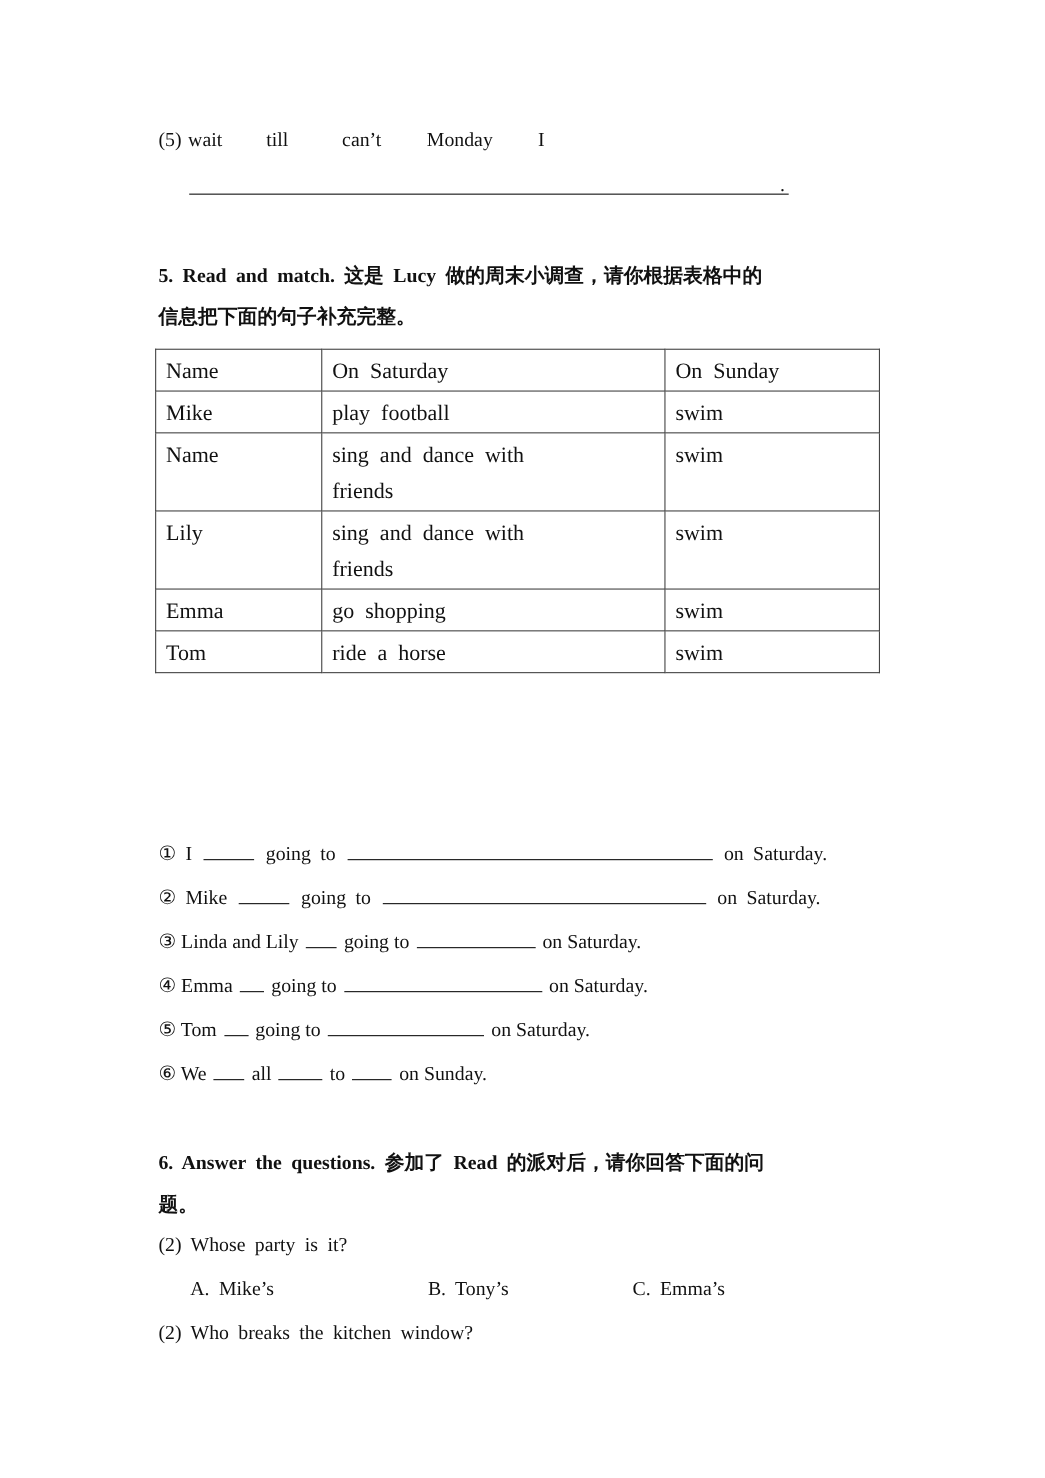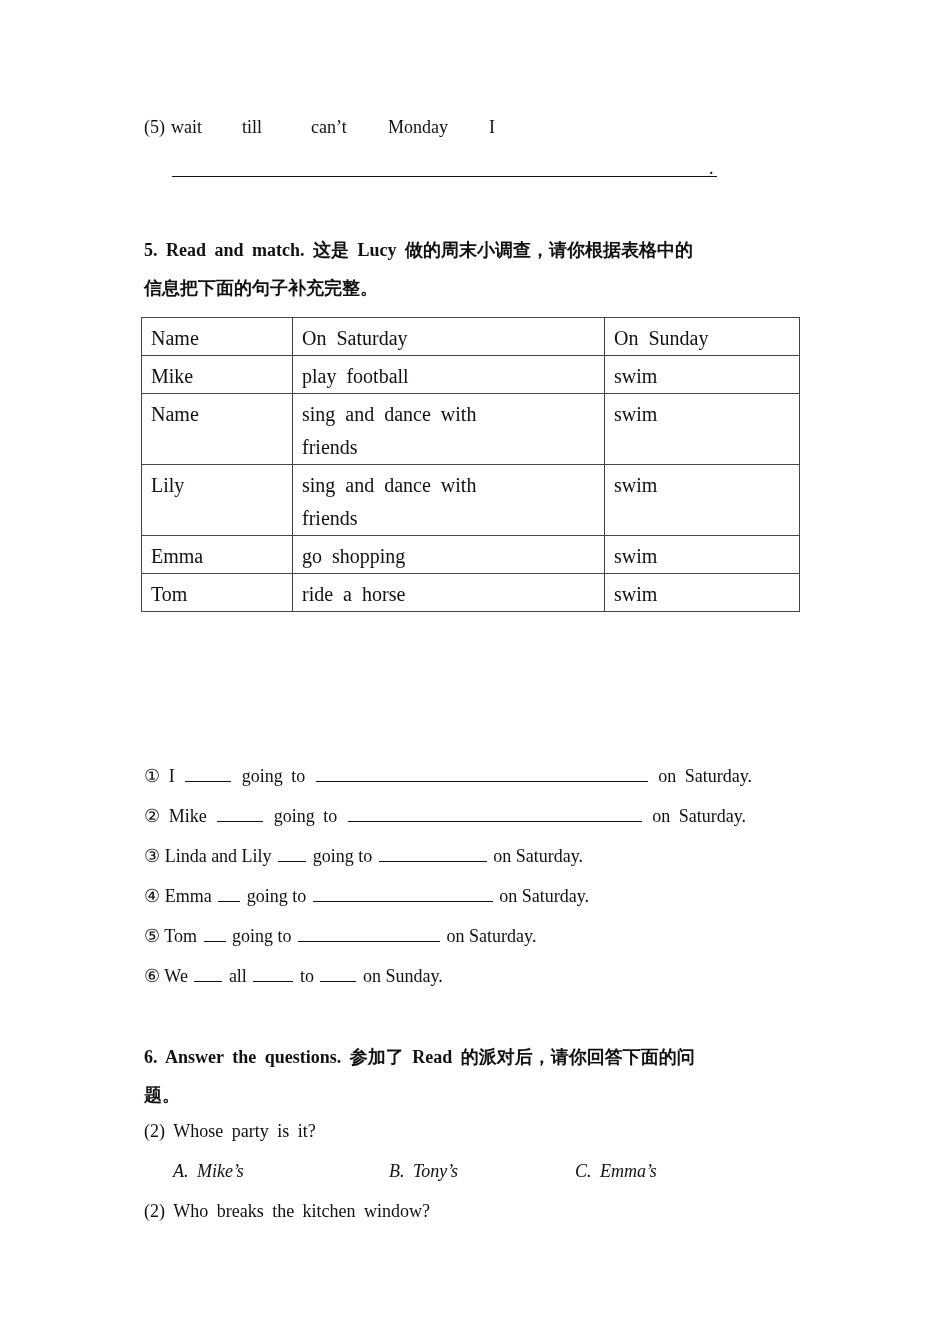--- a/index.html
+++ b/index.html
@@ -9,21 +9,21 @@
   .line { position: absolute; height: 0; border-top: 1.3px solid #111; }
   .bold { font-weight: bold; }
   .sp { word-spacing: 4px; }
   table.survey { position: absolute; left: 141px; top: 317px; border-collapse: collapse;
                  font-size: 20px; }
   table.survey td { border: 1px solid #444; vertical-align: top; padding: 4px 9px 0 9px;
                     line-height: 33px; word-spacing: 5px; }
   .c1 { width: 132px; } .c2 { width: 293px; } .c3 { width: 176px; }
   .r1 { height: 36px; } .r2 { height: 70px; }
   .blank { display: inline-block; border-bottom: 1.3px solid #111; height: 16px; vertical-align: baseline; margin: 0 2px; }
-  .opt { position: absolute; white-space: nowrap; font-style: italic; }
+  .opt { position: absolute; white-space: nowrap; }
 </style>
 </head>
 <body>
 
 <div>
   <span class="abs" style="left:144px; top:117px;">(5)</span>
   <span class="abs" style="left:171px; top:117px;">wait</span>
   <span class="abs" style="left:242px; top:117px;">till</span>
   <span class="abs" style="left:311px; top:117px;">can’t</span>
   <span class="abs" style="left:388px; top:117px;">Monday</span>

